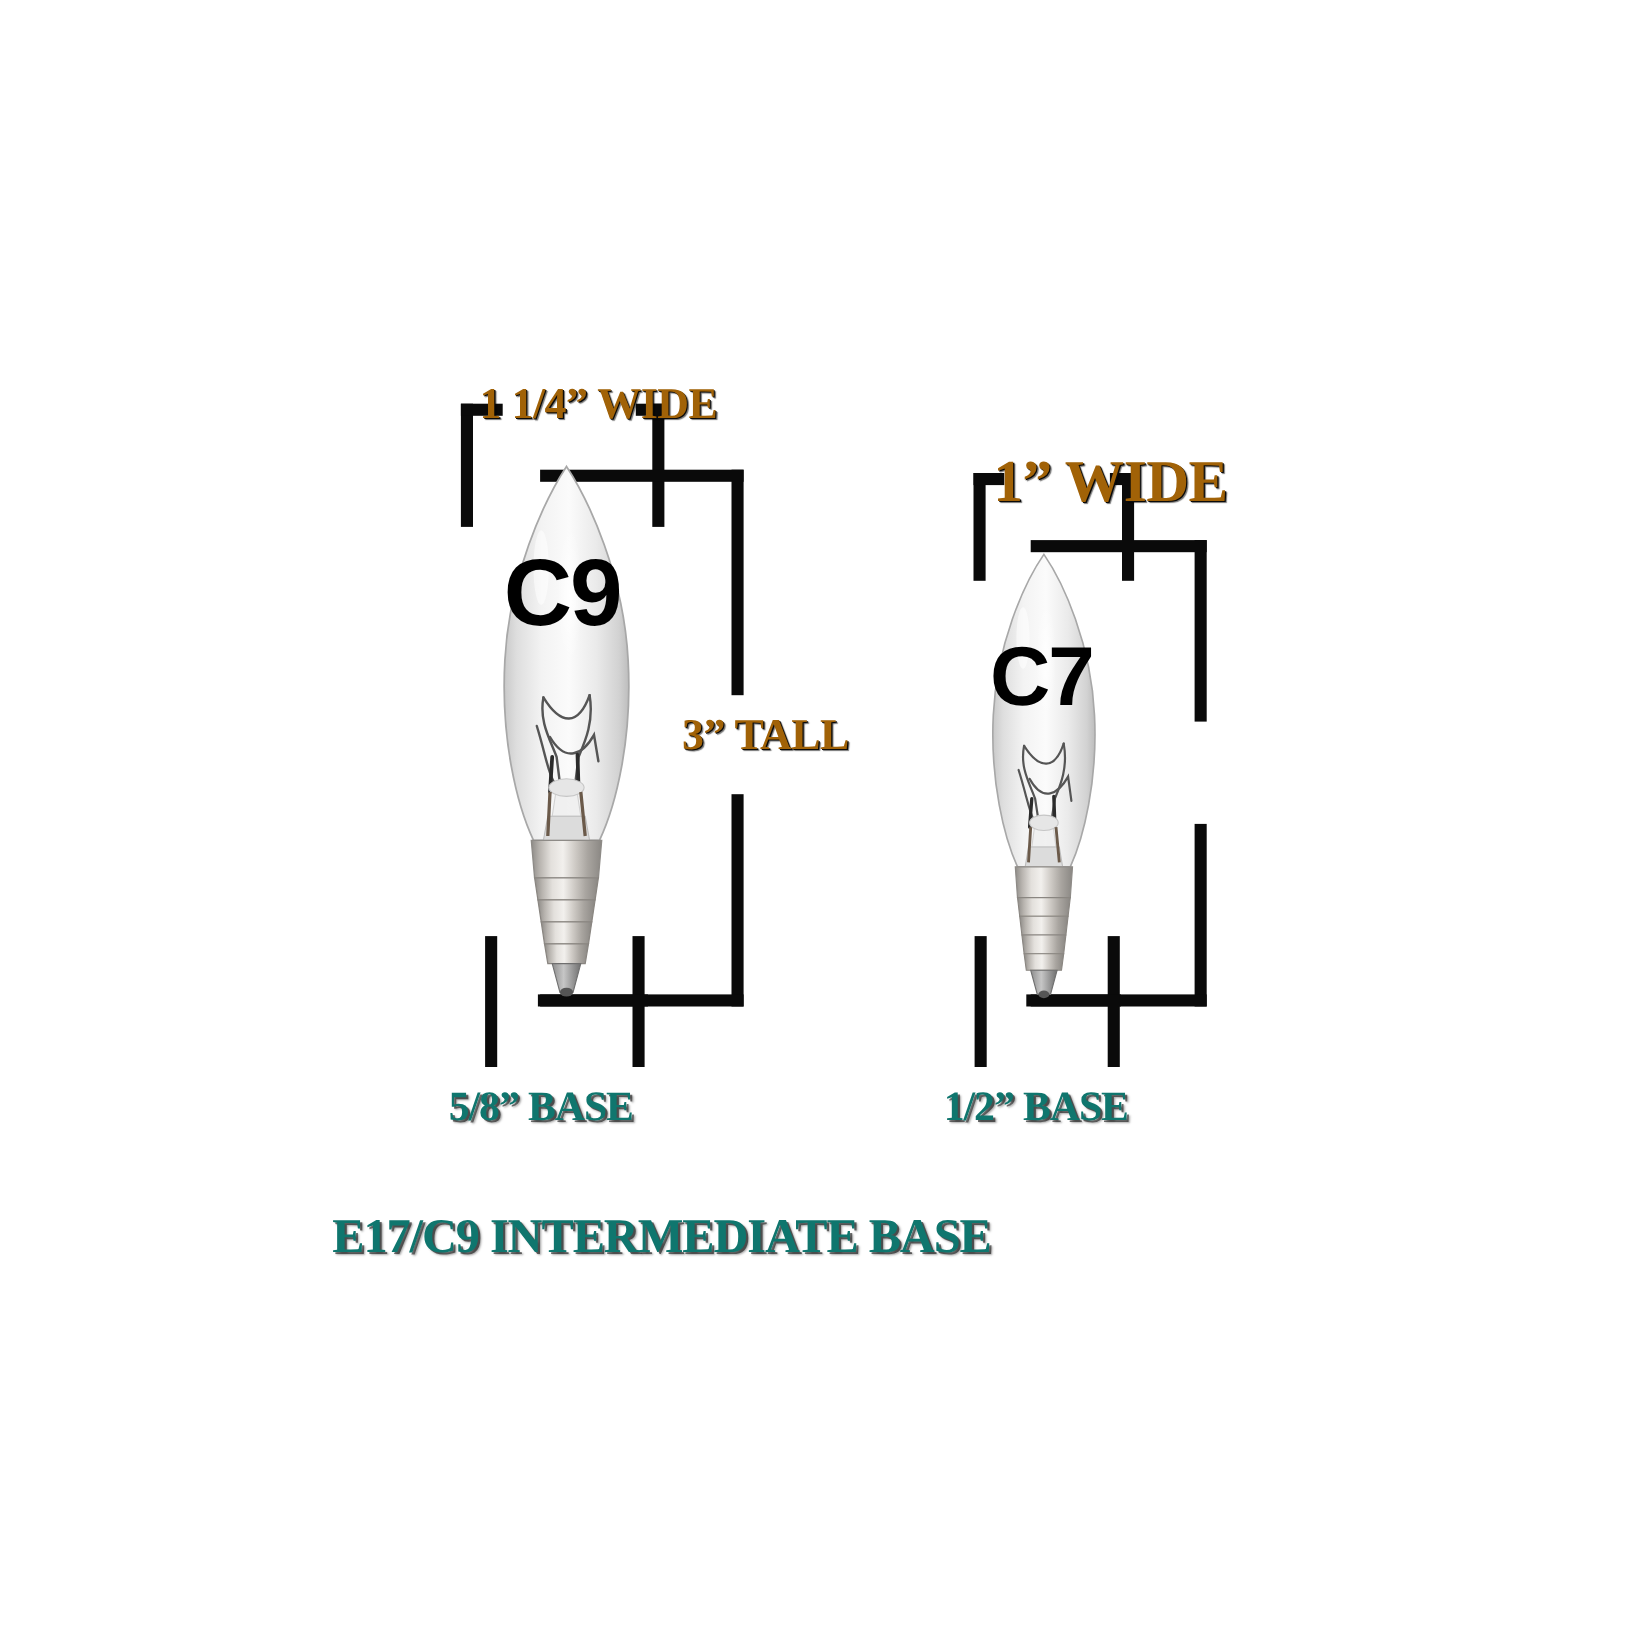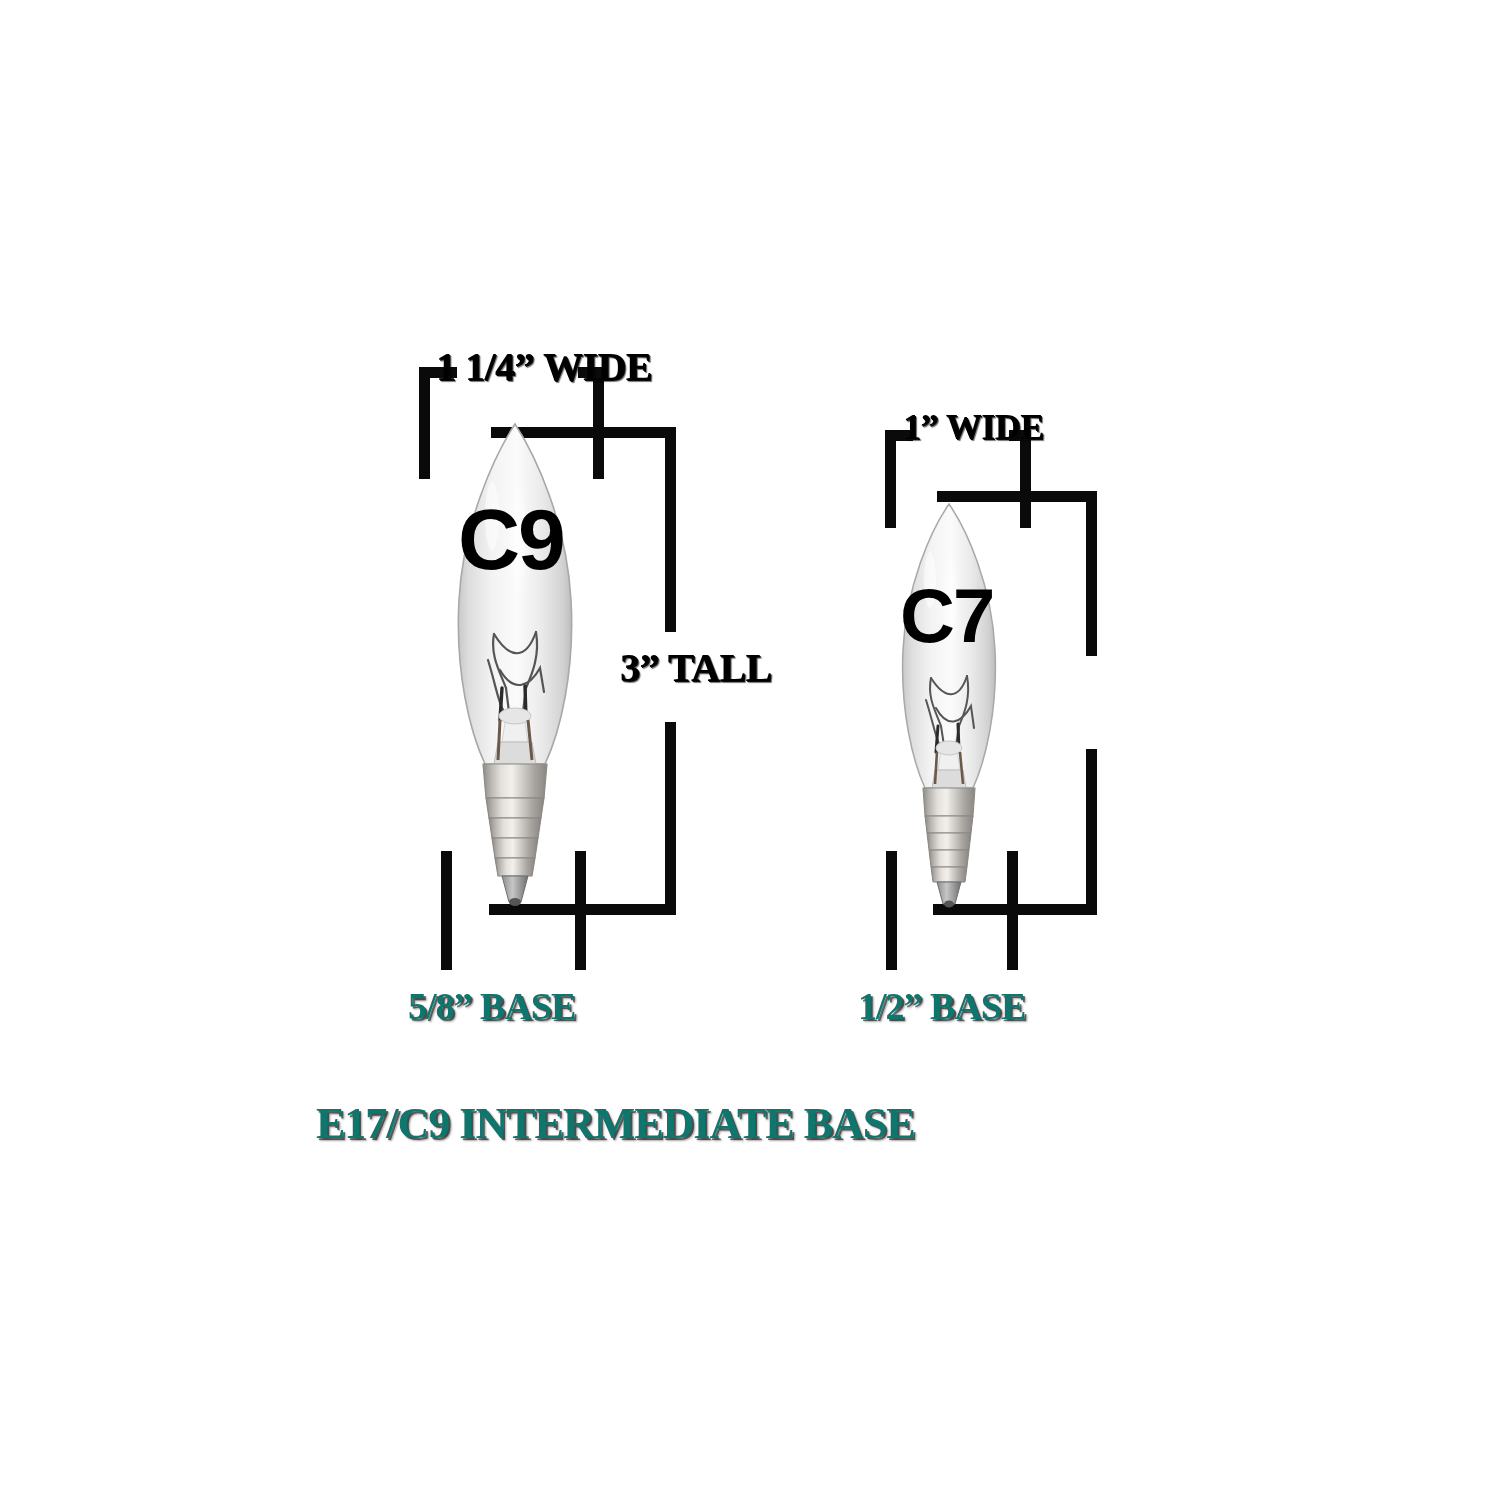--- a/index.html
+++ b/index.html
@@ -18,21 +18,21 @@
 
   
   .rule {
     position: absolute;
     background: #0a0a0a;
   }
 
   
   .dim-label {
     position: absolute;
-    color: #000000;
+    color: #a16207;
     font-family: "Liberation Serif", "DejaVu Serif", serif;
     font-weight: bold;
     letter-spacing: -0.5px;
     white-space: nowrap;
     transform-origin: left top;
     text-shadow: 1px 1px 0 #0a0a0a, 2px 2px 1px rgba(0,0,0,0.55);
     text-align: right;
   }
   .base-caption {
     position: absolute;
@@ -162,21 +162,21 @@
     </svg>
 
     <div class="bulb-tag" style="left:18px; top:76px; font-size:86px;">C9</div>
   </div>
 
   <div class="rule" style="left:885px; top:430px; width:11px; height:98px;"></div>
   <div class="rule" style="left:885px; top:430px; width:28px; height:11px;"></div>
   <div class="rule" style="left:1009px; top:430px; width:22px; height:11px;"></div>
   <div class="rule" style="left:1020px; top:430px; width:11px; height:98px;"></div>
 
-  <div class="dim-label" style="left:903px; top:406px; font-size:36px;">1” WIDE</div>
+  <div class="dim-label" style="left:903px; top:406px; font-size:54px;">1” WIDE</div>
 
   <div class="rule" style="left:937px; top:491px; width:160px; height:11px;"></div>
   <div class="rule" style="left:1086px; top:491px; width:11px; height:165px;"></div>
   <div class="rule" style="left:1086px; top:749px; width:11px; height:166px;"></div>
   <div class="rule" style="left:937px; top:904px; width:160px; height:11px;"></div>
 
 
   <div class="rule" style="left:886px; top:851px; width:11px; height:119px;"></div>
   <div class="rule" style="left:1007px; top:851px; width:11px; height:119px;"></div>
   <div class="rule" style="left:933px; top:904px; width:86px; height:11px;"></div>
@@ -249,16 +249,16 @@
         <path d="M41 350 L 81 350 L 79 367 L 43 367 Z" fill="url(#g7metal)" stroke="#8a8681" stroke-width="1"></path>
         <path d="M43 367 L 79 367 L 77 382 L 45 382 Z" fill="url(#g7metal)" stroke="#8a8681" stroke-width="1"></path>
       </g>
       <path d="M49 382 L 73 382 L 67 404 L 55 404 Z" fill="url(#g7tip)" stroke="#6f6f6f" stroke-width="1"></path>
       <ellipse cx="61" cy="404" rx="5" ry="3.5" fill="#555"></ellipse>
     </svg>
 
     <div class="bulb-tag" style="left:12px; top:78px; font-size:76px;">C7</div>
   </div>
 
-  <div class="base-caption" style="left:302px; top:1098px; font-size:44px;margin-left:14px;">E17/C9 INTERMEDIATE BASE</div>
+  <div class="base-caption" style="left:302px; top:1098px; font-size:44px;">E17/C9 INTERMEDIATE BASE</div>
 
 
 </div>
 
 </body></html>

